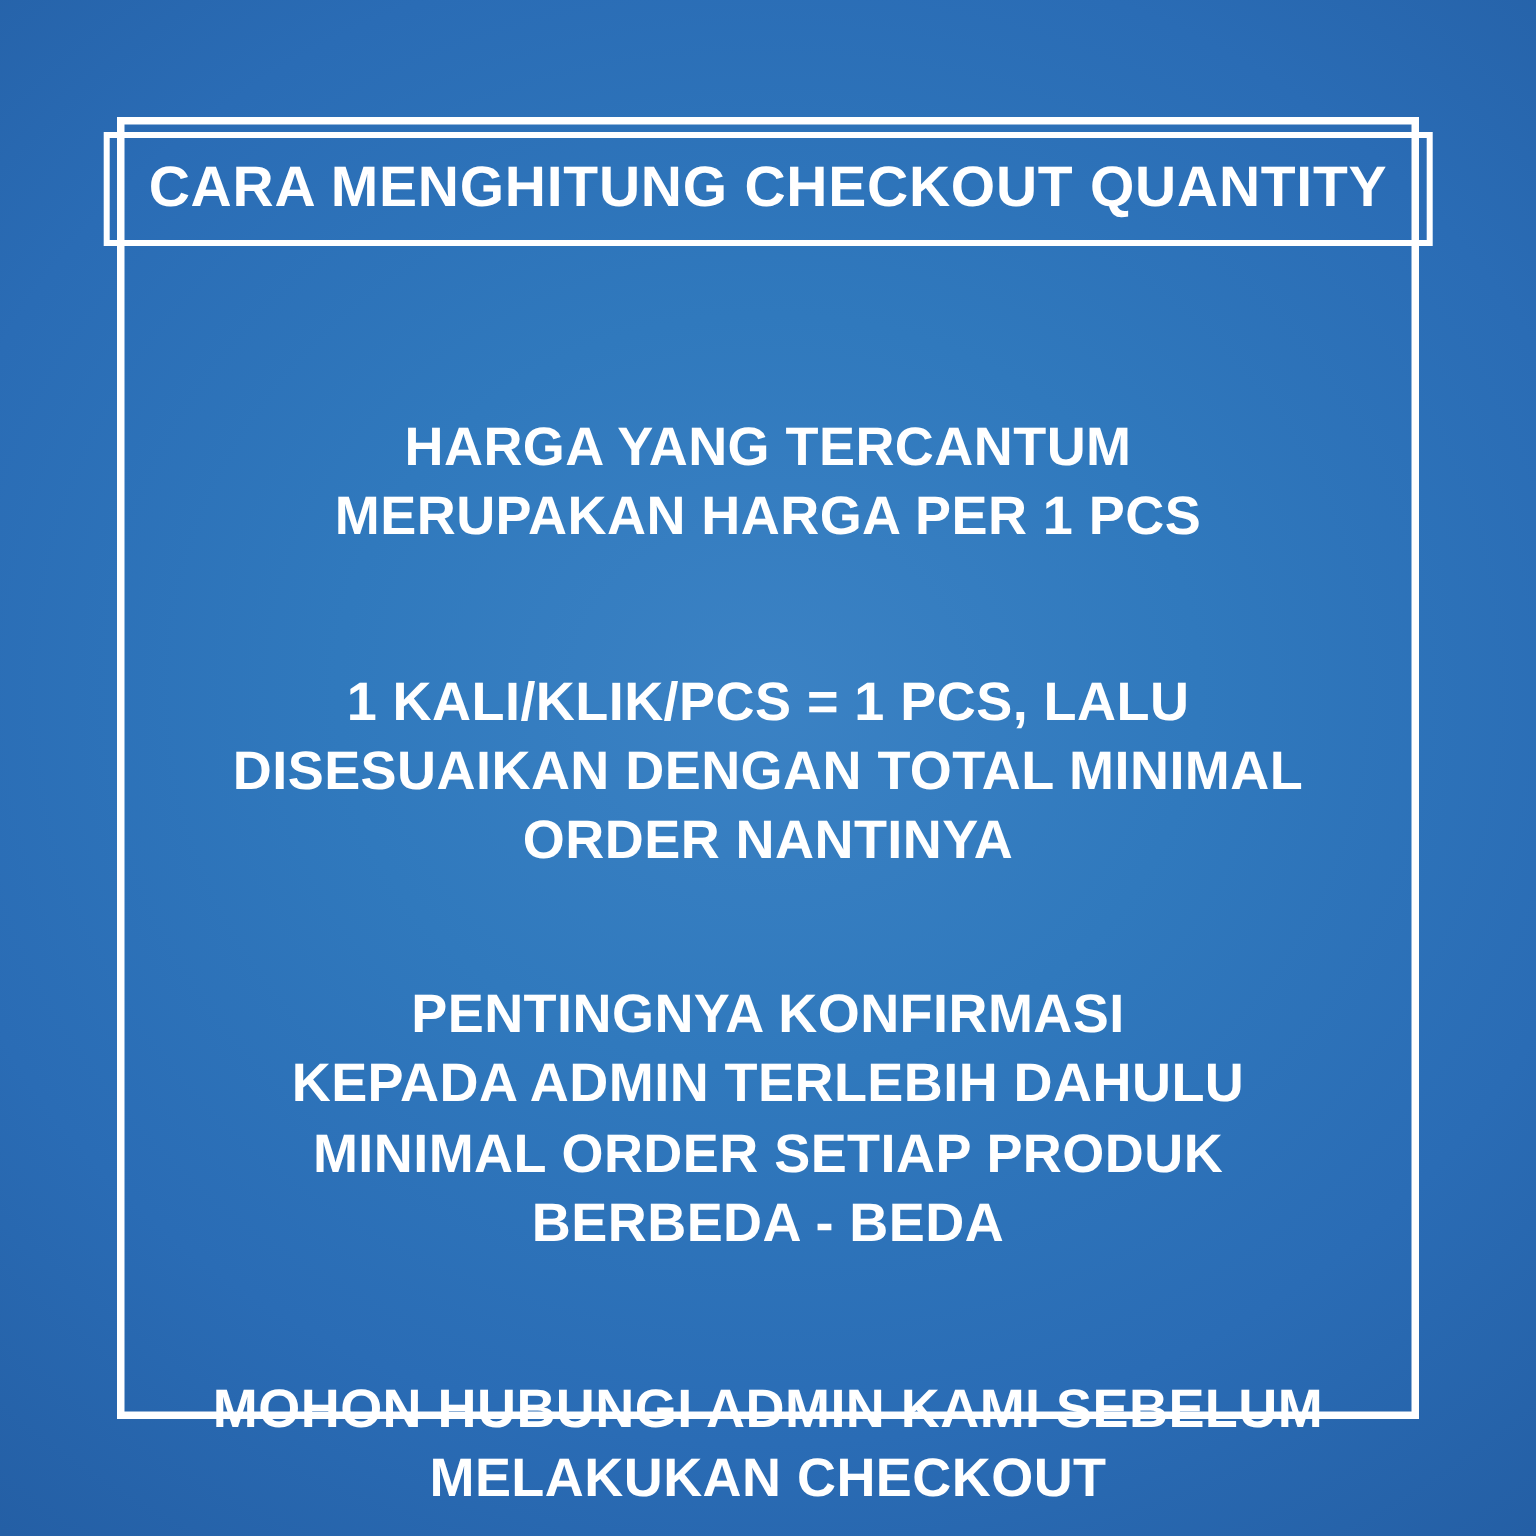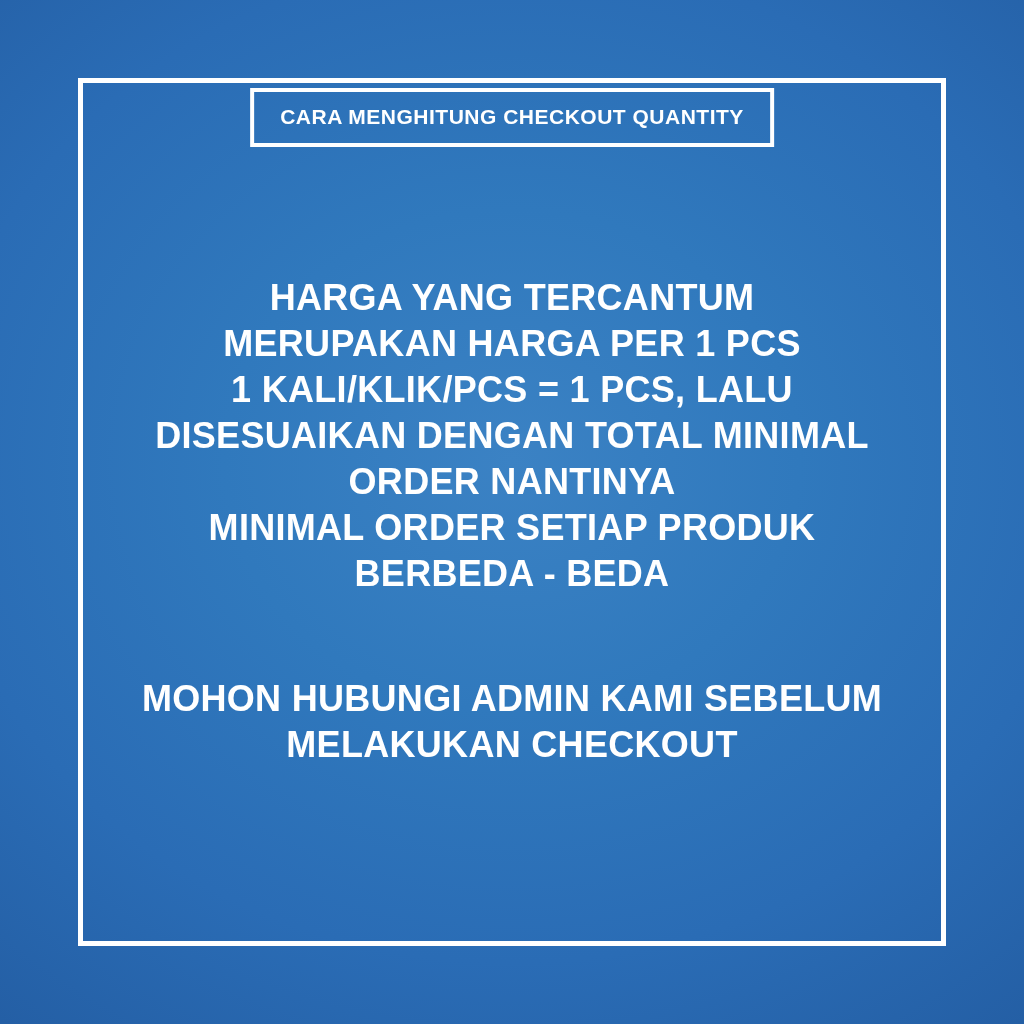--- a/index.html
+++ b/index.html
@@ -34,21 +34,21 @@
     position: absolute;
     left: 50%;
     transform: translateX(-50%);
     top: 5px;
     border: 4px solid #ffffff;
     padding: 14px 26px 16px 26px;
     box-sizing: border-box;
   }
   .title-text {
     color: #ffffff;
-    font-size: 21px;
+    font-size: 38px;
     font-weight: bold;
     letter-spacing: 0.5px;
     white-space: nowrap;
     line-height: 1;
   }
   .content {
     position: absolute;
     left: 0;
     right: 0;
     top: 120px;
@@ -63,38 +63,40 @@
     color: #ffffff;
     font-size: 36px;
     font-weight: bold;
     text-align: center;
     line-height: 1.28;
     letter-spacing: 0.3px;
     width: 100%;
     white-space: pre-line;
   }
   .b1 { margin-top: 62px; }
-  .b2 { }
+  .b2 { margin-top: 78px; }
   .b3 { margin-top: 70px; }
   .b4 { }
   .b5 { margin-top: 78px; }
 </style>
 </head>
 <body>
 
 <div class="poster">
   <div class="outer-frame">
     <div class="title-box">
       <div class="title-text">CARA MENGHITUNG CHECKOUT QUANTITY</div>
     </div>
     <div class="content">
       <div class="block b1">HARGA YANG TERCANTUM
 MERUPAKAN HARGA PER 1 PCS</div>
       <div class="block b2">1 KALI/KLIK/PCS  = 1 PCS, LALU
 DISESUAIKAN DENGAN TOTAL MINIMAL
 ORDER NANTINYA</div>
+      <div class="block b3">PENTINGNYA KONFIRMASI
+KEPADA ADMIN TERLEBIH DAHULU</div>
       <div class="block b4">MINIMAL ORDER SETIAP PRODUK
 BERBEDA - BEDA</div>
       <div class="block b5">MOHON HUBUNGI ADMIN KAMI SEBELUM
 MELAKUKAN CHECKOUT</div>
     </div>
   </div>
 </div>
 
 </body></html>

